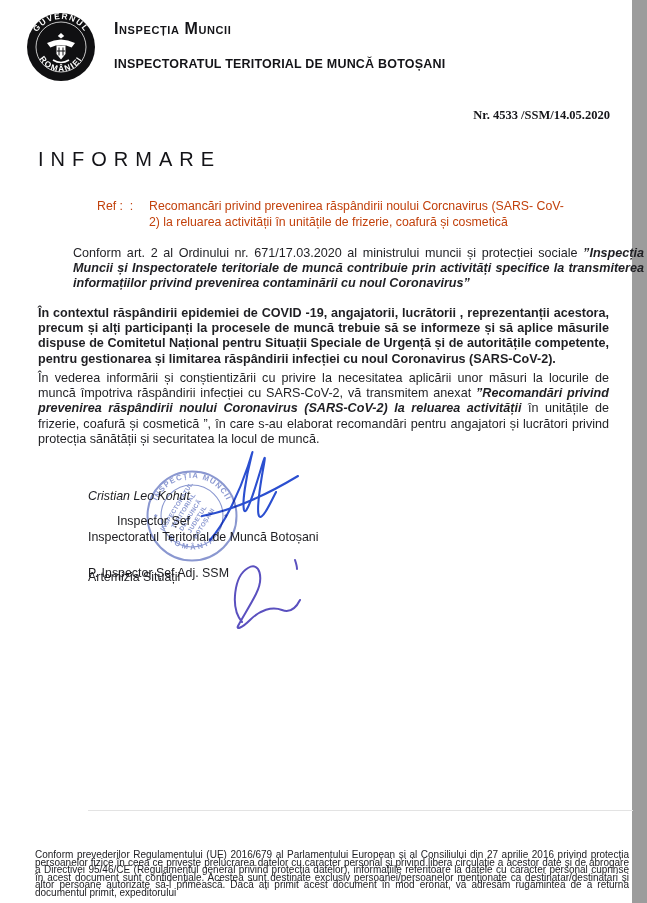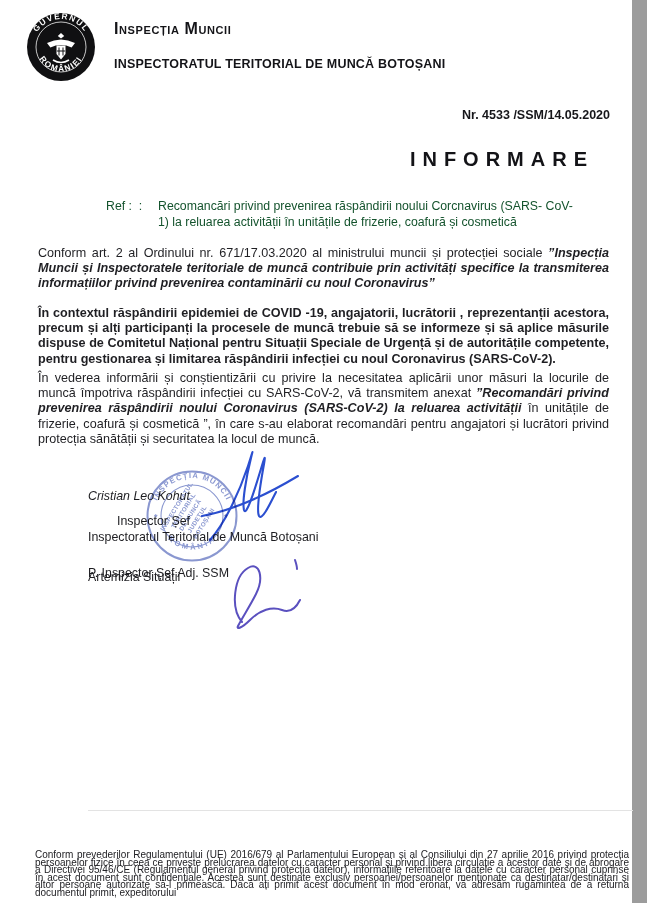--- a/index.html
+++ b/index.html
@@ -13,38 +13,38 @@
   .org-name{
     position:absolute;left:114px;top:20px;font-size:16px;font-weight:600;
     font-variant:small-caps;letter-spacing:.6px;color:#141418;
   }
   .org-unit{
     position:absolute;left:114px;top:57px;font-size:12.5px;font-weight:700;
     letter-spacing:.2px;color:#141418;
   }
   .doc-number{
     position:absolute;left:380px;top:108px;width:230px;text-align:right;
-    font-size:12.5px;font-weight:700;color:#16161a;
+    font-size:12.5px;font-weight:700;color:#16161a;font-family:Liberation Serif, serif;
   }
   .title{
-    position:absolute;left:38px;top:148px;width:556px;text-align:right;
-    font-size:20px;font-weight:700;letter-spacing:7px;color:#131317;
+    position:absolute;left:38px;top:148px;width:556px;text-align:left;
+    font-size:20px;font-weight:400;letter-spacing:7px;color:#131317;
   }
   .ref{
-    position:absolute;left:106px;top:198px;width:468px;padding-left:52px;
-    box-sizing:border-box;font-size:12.3px;line-height:16px;color:#14532d;
+    position:absolute;left:97px;top:198px;width:468px;padding-left:52px;
+    box-sizing:border-box;font-size:12.3px;line-height:16px;color:#c2410c;
   }
   .ref-label{position:absolute;left:0;top:0;white-space:pre;}
   
   .para{
     position:absolute;left:38px;width:571px;text-align:justify;
     font-size:12.6px;line-height:15.2px;color:#1f1f23;
   }
   .para .em{font-weight:700;font-style:italic;}
-  .p1{top:246px;}
+  .p1{top:246px;margin-left:35px;}
   .p2{top:306px;font-weight:bold;}
   .p3{top:371px;}
   
   .sig-line{position:absolute;left:88px;font-size:12.4px;color:#1d1d21;}
   .sig-name1{top:489px;font-style:italic;}
   .sig-role1{top:514px;margin-left:29px;}
   .sig-org1{top:530px;}
   .sig-name2{top:570px;}
   .sig-role2{top:566px;}
   .stamp{position:absolute;left:145px;top:469px;opacity:.85;mix-blend-mode:multiply;}
@@ -93,21 +93,21 @@
 
   <div class="org-name">Inspecția Muncii</div>
   <div class="org-unit">INSPECTORATUL TERITORIAL DE MUNCĂ BOTOȘANI</div>
 
   <div class="doc-number">Nr. 4533 /SSM/14.05.2020</div>
 
   <div class="title">INFORMARE</div>
 
   <div class="ref">
     <span class="ref-label">Ref :  :</span>
-    <span>Recomancări privind prevenirea răspândirii noului Corcnavirus (SARS- CoV-1) la reluarea activității în unitățile de frizerie, coafură și cosmetică</span>
+    <span>Recomancări privind prevenirea răspândirii noului Corcnavirus (SARS- CoV-2) la reluarea activității în unitățile de frizerie, coafură și cosmetică</span>
   </div>
 
   <div class="para p1"><span>Conform art. 2 al Ordinului nr. 671/17.03.2020 al ministrului muncii și protecției sociale </span><span class="em">”Inspecția Muncii și Inspectoratele teritoriale de muncă contribuie prin activități specifice la transmiterea informațiilor privind prevenirea contaminării cu noul Coronavirus”</span><span></span></div>
 
   <div class="para p2"><span>În contextul răspândirii epidemiei de COVID -19, angajatorii, lucrătorii , reprezentanții acestora, precum și alți participanți la procesele de muncă trebuie să se informeze și să aplice măsurile dispuse de Comitetul Național pentru Situații Speciale de Urgență și de autoritățile competente, pentru gestionarea și limitarea răspândirii infecției cu noul Coronavirus (SARS-CoV-2).</span><span class="em"></span><span></span></div>
 
   <div class="para p3"><span>În vederea informării și conștientizării cu privire la necesitatea aplicării unor măsuri la locurile de muncă împotriva răspândirii infecției cu SARS-CoV-2, vă transmitem anexat </span><span class="em">”Recomandări privind prevenirea răspândirii noului Coronavirus (SARS-CoV-2) la reluarea activității </span><span>în unitățile de frizerie, coafură și cosmetică ”, în care s-au elaborat recomandări pentru angajatori și lucrători privind protecția sănătății și securitatea la locul de muncă.</span></div>
 
   <div class="sig-line sig-name1">Cristian Leo Kohut</div>
   <div class="sig-line sig-role1">Inspector Șef</div>

